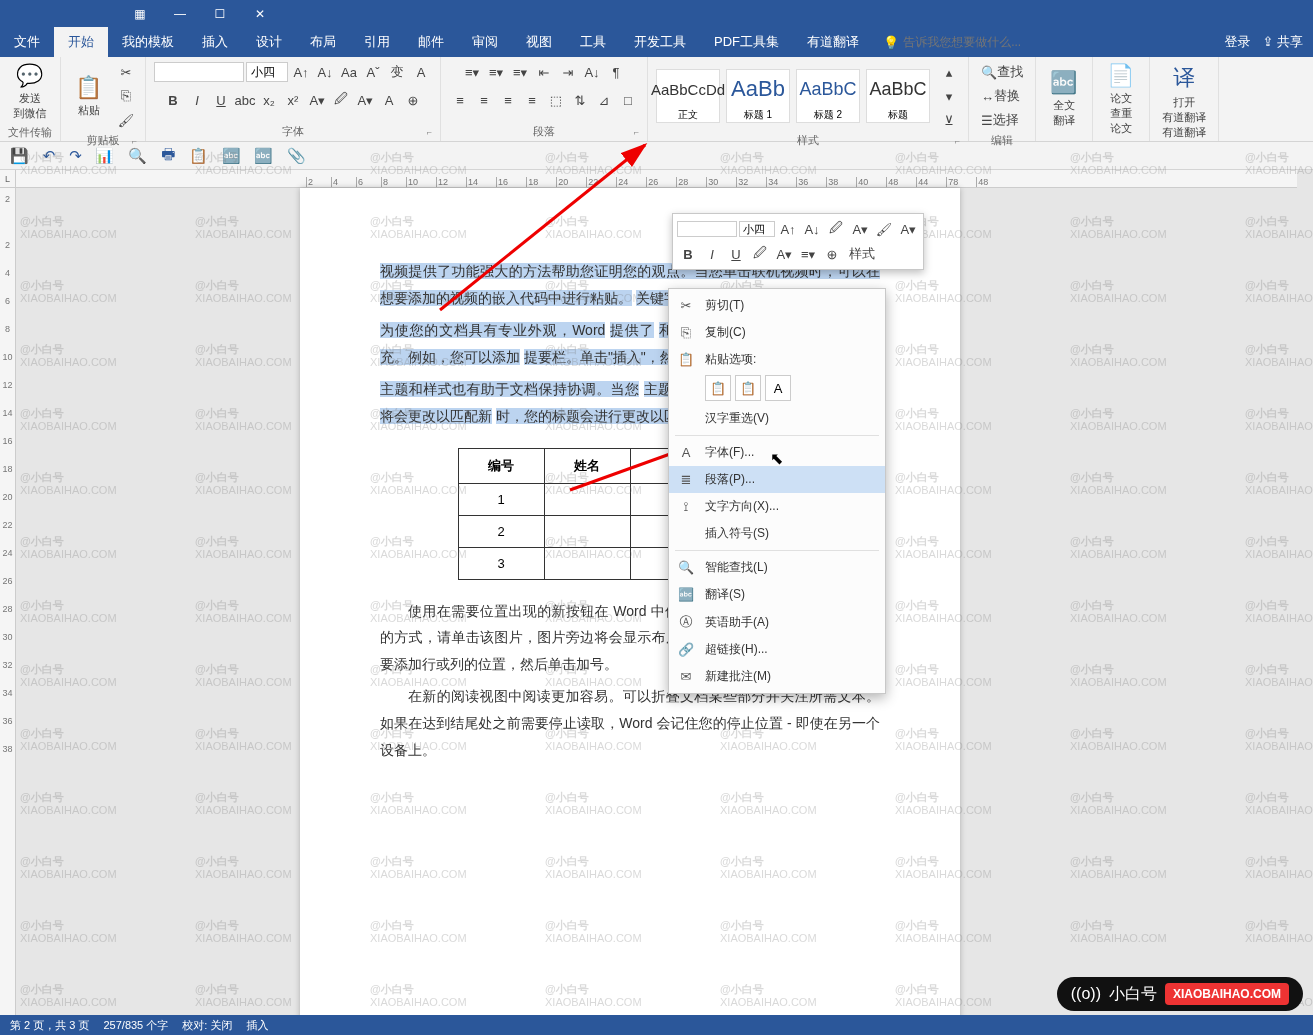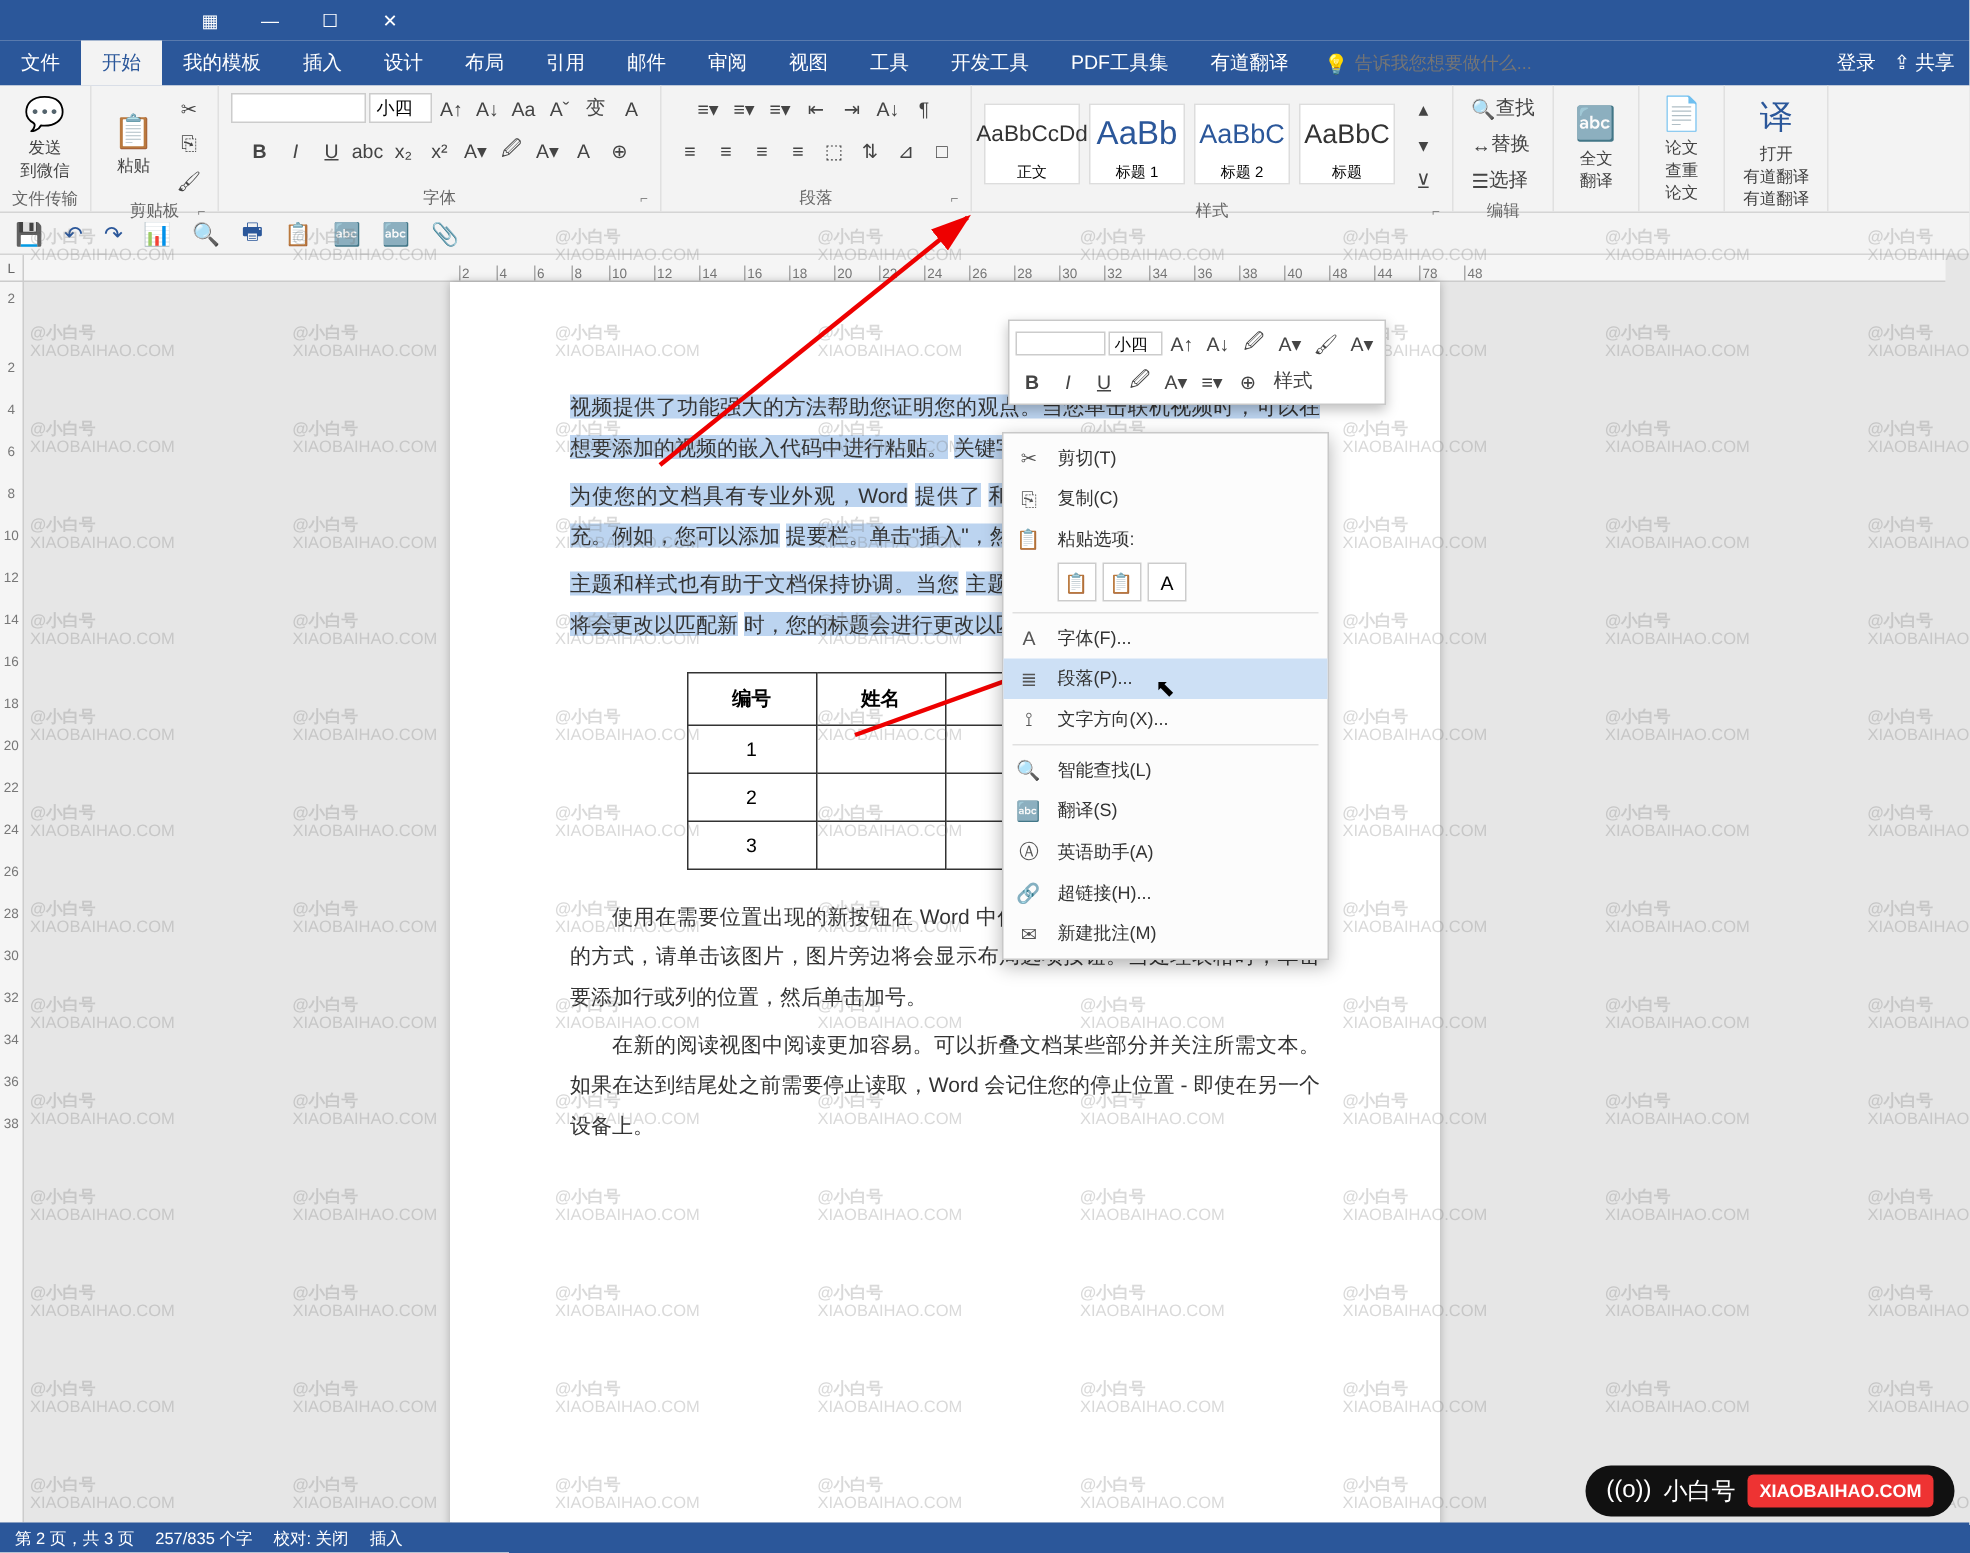--- a/index.html
+++ b/index.html
@@ -417,32 +417,40 @@
     </div>
     <div class="item">
       <span class="ic">📋</span>
       <span>粘贴选项:</span>
     </div>
     <div class="pasteopt">
       <div class="po">📋</div>
       <div class="po">📋</div>
       <div class="po">A</div>
     </div>
+    <div class="item">
+      <span class="ic"></span>
+      <span>汉字重选(V)</span>
+    </div>
     <div class="sep"></div>
     <div class="item">
       <span class="ic">A</span>
       <span>字体(F)...</span>
     </div>
     <div class="item hl">
       <span class="ic">≣</span>
       <span>段落(P)...</span>
     </div>
     <div class="item">
       <span class="ic">⟟</span>
       <span>文字方向(X)...</span>
+    </div>
+    <div class="item">
+      <span class="ic"></span>
+      <span>插入符号(S)</span>
     </div>
     <div class="sep"></div>
     <div class="item">
       <span class="ic">🔍</span>
       <span>智能查找(L)</span>
     </div>
     <div class="item">
       <span class="ic">🔤</span>
       <span>翻译(S)</span>
     </div>

